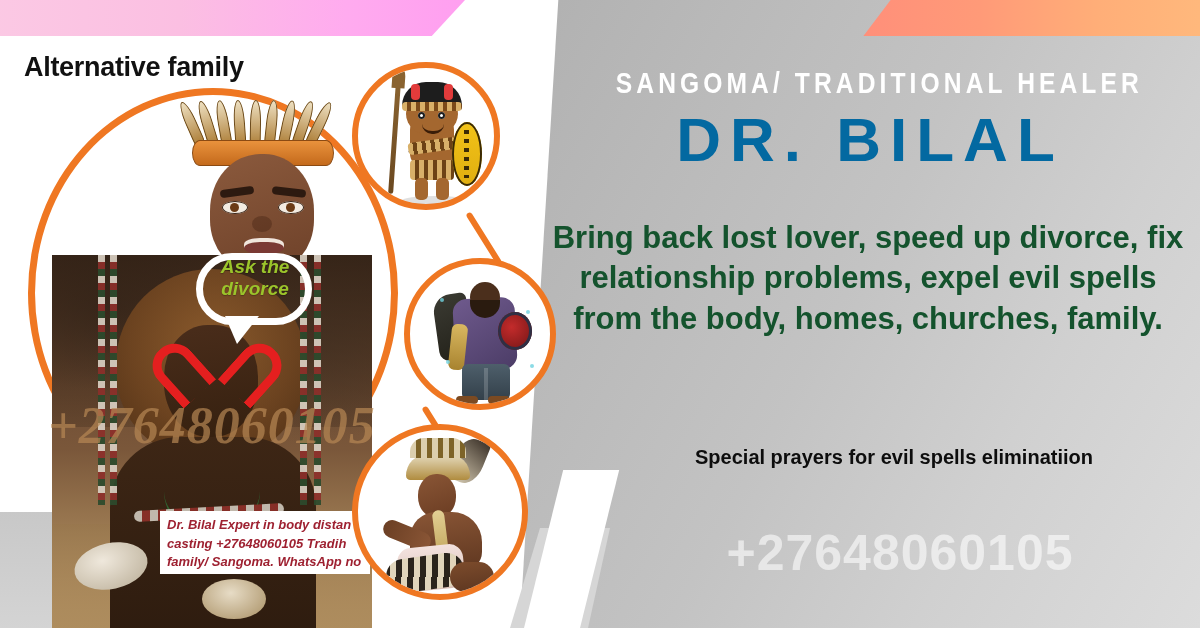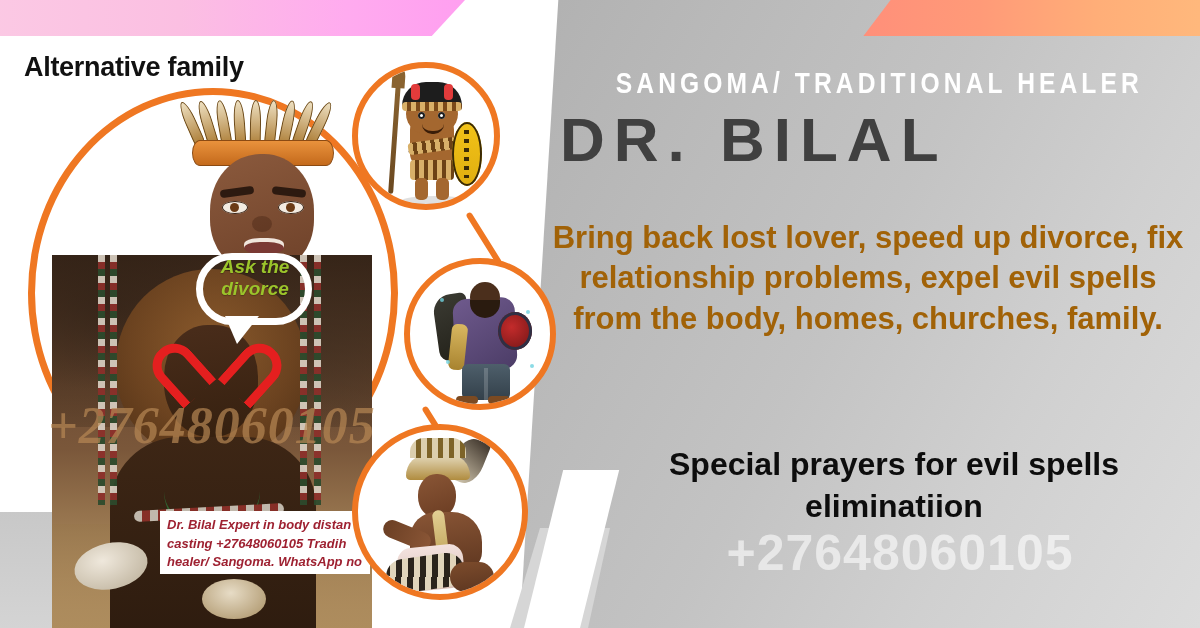--- a/index.html
+++ b/index.html
@@ -346,33 +346,33 @@
   .kicker{
     position:absolute; left:560px; top:66px; width:620px;
     text-align:center; color:#ffffff;
     font-family:"Liberation Sans Narrow","Liberation Sans", sans-serif;
     font-size:30px; font-weight:700; letter-spacing:5px;
     transform:scaleX(.82); transform-origin:50% 50%;
     white-space:nowrap;
   }
   .brand{
     position:absolute; left:560px; top:104px; width:620px;
-    text-align:left; color:#404040;
+    text-align:center; color:#0369a1;
     font-size:62px; font-weight:700; letter-spacing:9px;
     white-space:nowrap;
   }
   .redblock{
     position:absolute; left:548px; top:218px; width:640px;
-    text-align:center; color:#a16207;
+    text-align:center; color:#14532d;
     font-size:31px; font-weight:700; line-height:1.30;
   }
   .blackblock{
     position:absolute; left:594px; top:444px; width:600px;
     text-align:center; color:#0d0d0d;
-    font-size:32px; font-weight:700; line-height:1.30;
+    font-size:20px; font-weight:700; line-height:1.30;
   }
   .wm-right{
     position:absolute; left:610px; top:524px; width:580px;
     text-align:center;
     font-size:50px; font-weight:700; letter-spacing:1px;
     color:rgba(255,255,255,.58);
     white-space:nowrap;
   }
 </style>
 </head>
@@ -440,21 +440,21 @@
     <div class="bubble">
       <div class="tail"></div>
     </div>
     <div class="bubble-text">Ask the divorce</div>
 
     <div class="wm-photo">+27648060105</div>
 
     <div class="caption">
       <p>Dr. Bilal Expert in body distan</p>
       <p>casting +27648060105 Tradih</p>
-      <p>healer/ Sangoma. WhatsApp no</p>
+      <p>family/ Sangoma. WhatsApp no</p>
     </div>
 
     <div class="headline-alt">Alternative family</div>
 
     <div class="connector cn1"></div>
     <div class="connector cn2"></div>
 
     <div class="circle c1">
       <div class="w-spear"></div>
       <div class="w-shadow"></div>

